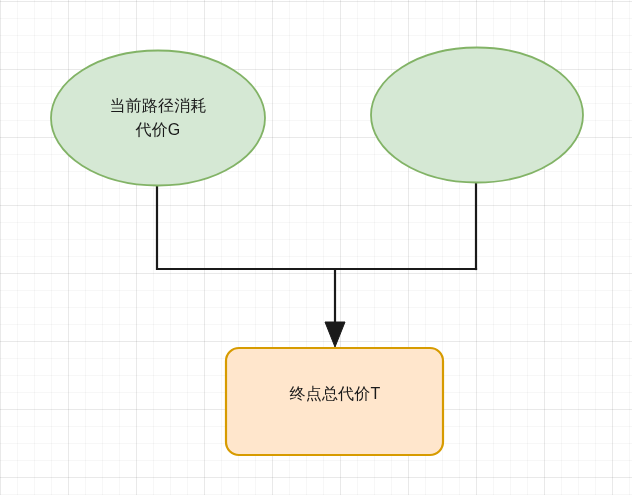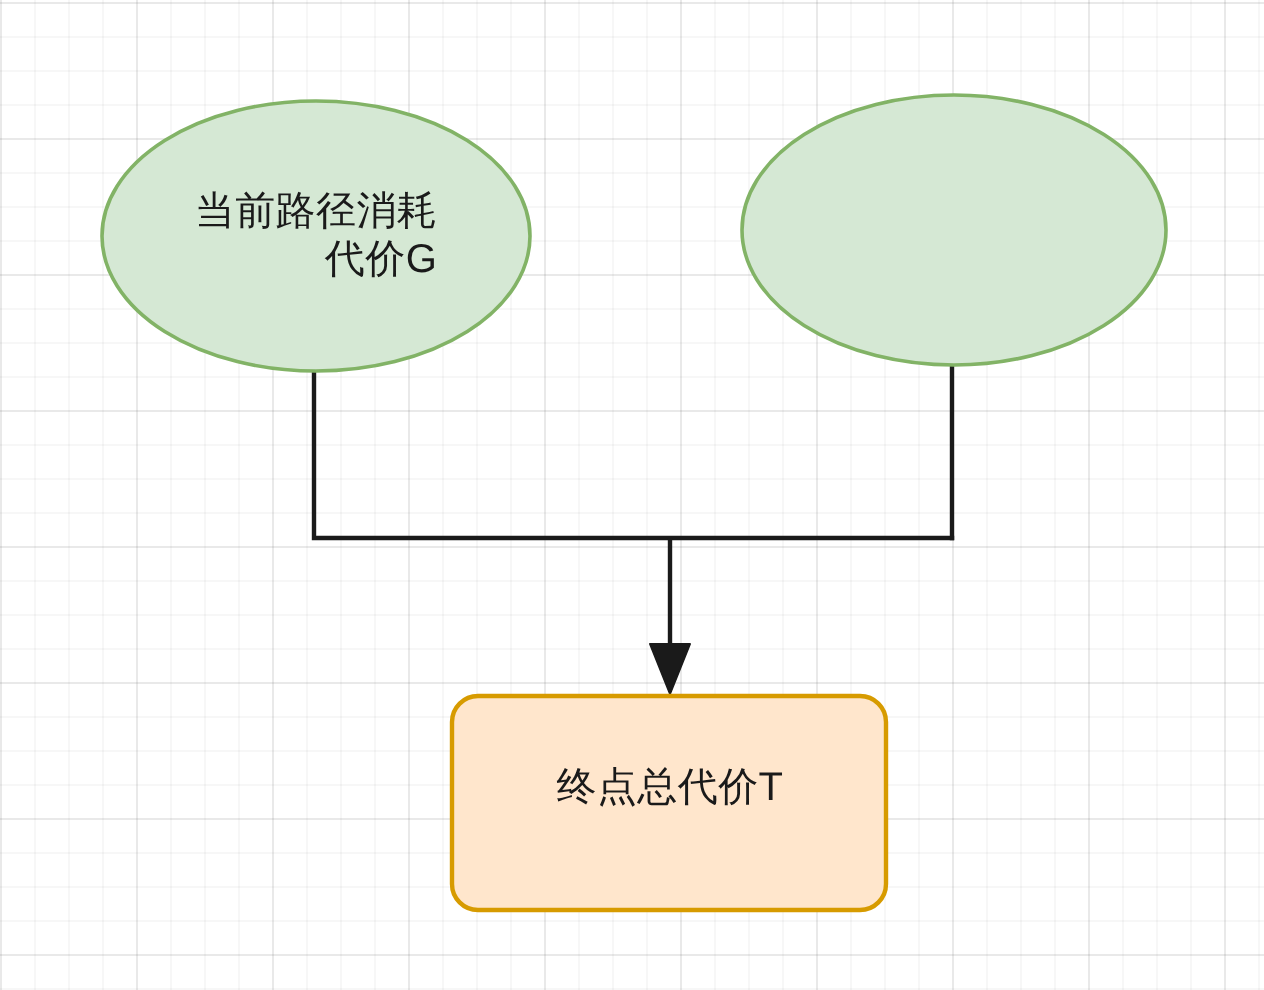--- a/index.html
+++ b/index.html
@@ -31,23 +31,23 @@
     left: 0;
     top: 0;
     width: 632px;
     height: 495px;
   }
   .node-label {
     position: absolute;
     display: flex;
     align-items: center;
     justify-content: center;
-    text-align: right;
+    text-align: center;
     color: #1a1a1a;
-    font-size: 20px;
+    font-size: 16px;
     line-height: 24px;
     white-space: pre-line;
     pointer-events: none;
     letter-spacing: 0.2px;
   }
   #label-g  { left: 50px;  top: 50px;  width: 216px; height: 136px; }
   #label-h  { left: 370px; top: 47px;  width: 214px; height: 136px; }
   #label-t  { left: 226px; top: 348px; width: 218px; height: 92px; }
 </style>
 </head>

